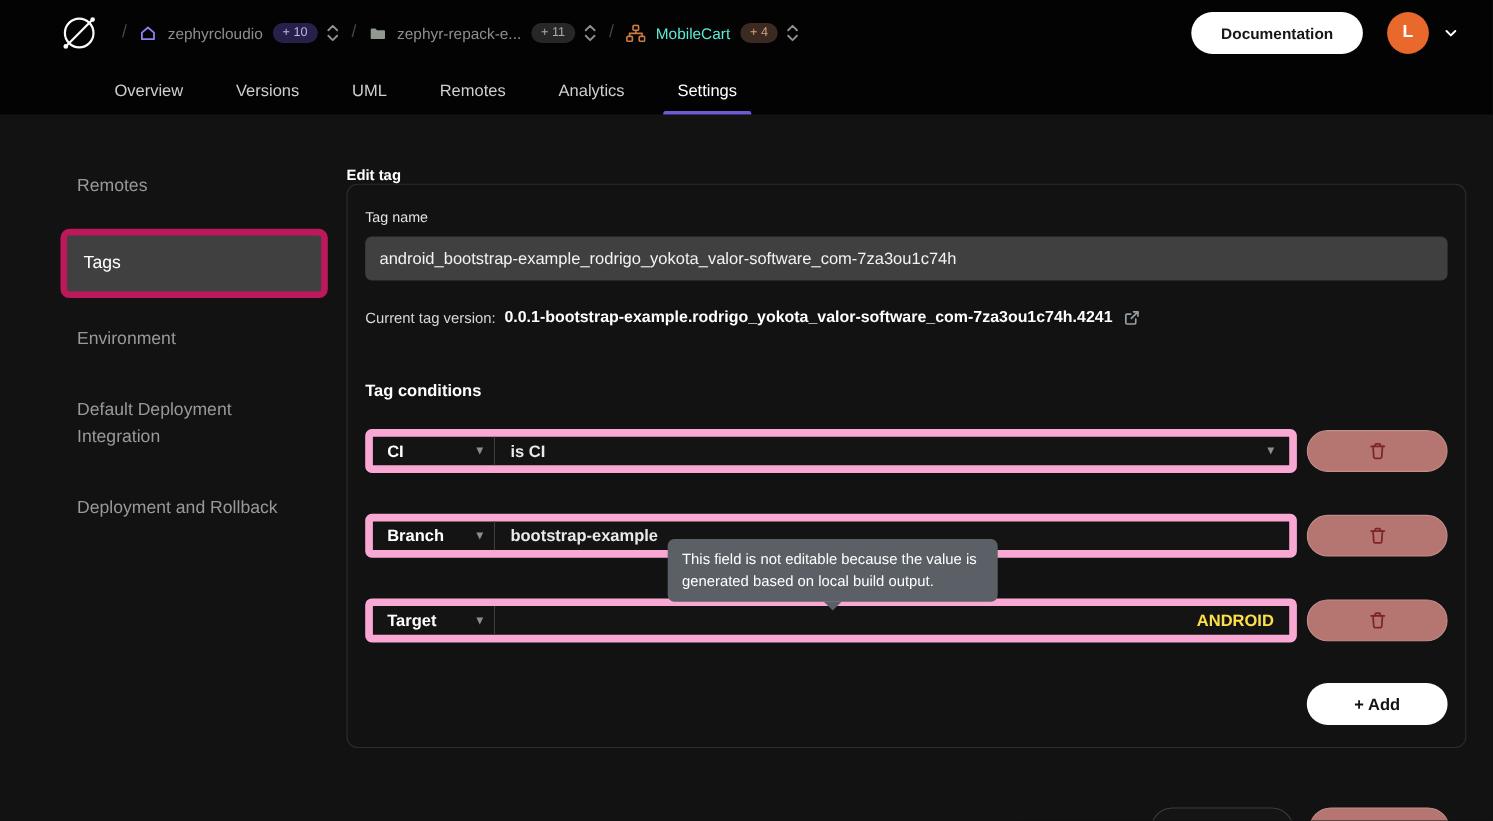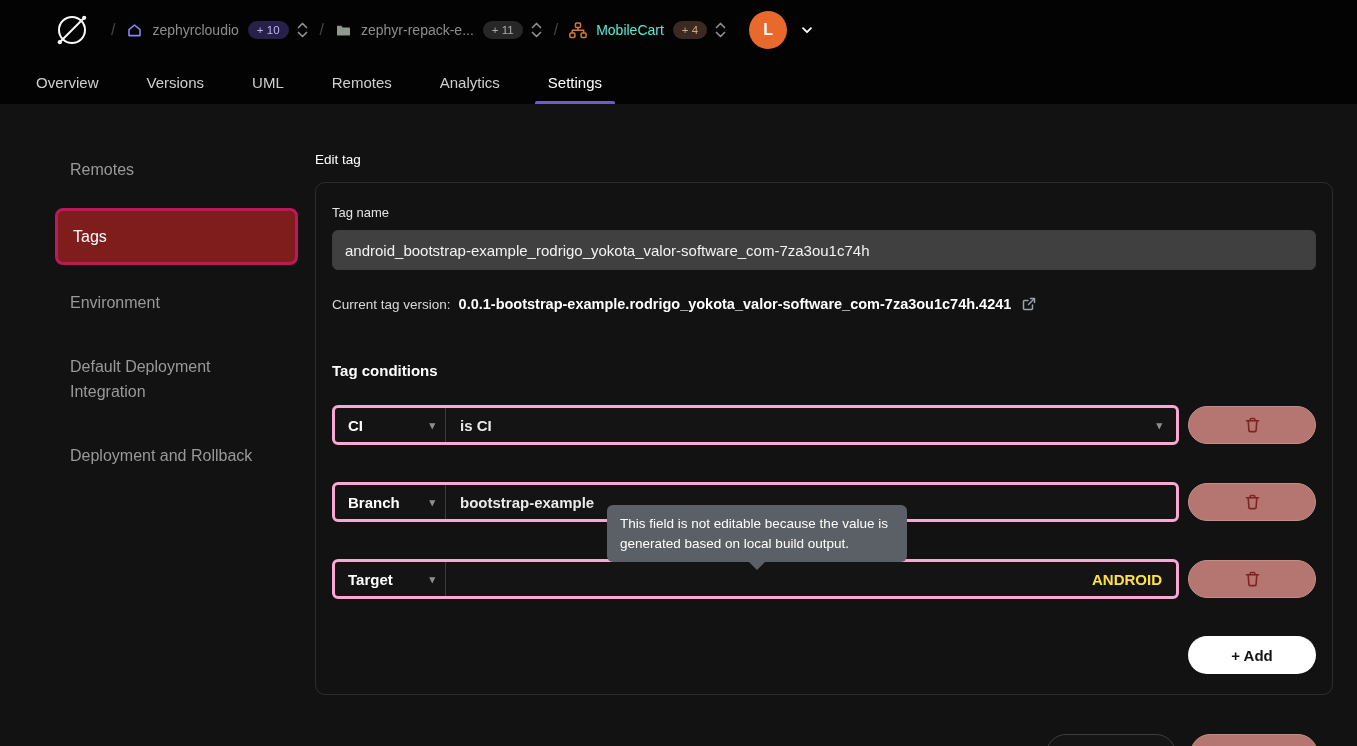--- a/index.html
+++ b/index.html
@@ -21,48 +21,48 @@
   .badge-gray   { background:#272727; color:#ababab; }
   .badge-rust   { background:#3b2a22; color:#d8a378; }
   .switcher { margin-left:7px; display:flex; align-items:center; cursor:pointer; }
   .doc-btn { margin-left:auto; background:#ffffff; color:#161616; font-weight:bold;
     font-size:14px; padding:11px 27px; border-radius:21px; cursor:pointer; white-space:nowrap; }
   .avatar { width:38px; height:38px; border-radius:50%; background:#e9682c; color:#fff;
     font-weight:bold; font-size:16px; display:flex; align-items:center; justify-content:center;
     margin-left:22px; cursor:pointer; }
   .hdr-chev { margin-left:12px; display:flex; align-items:center; cursor:pointer; }
   
-  .tabs { display:flex; align-items:stretch; height:44px; padding-left:31px; gap:38px; }
+  .tabs { display:flex; align-items:stretch; height:44px; padding-left:99px; gap:38px; }
   .tab { font-size:15px; color:#cfcfcf; display:flex; align-items:center; position:relative;
     padding:0 5px; cursor:pointer; }
   .tab.active { color:#ffffff; }
   .tab.active::after { content:""; position:absolute; left:-8px; right:-8px; bottom:0;
     height:3px; background:#6e5bd4; border-radius:2px 2px 0 0; }
   
   .main { display:flex; height:642px; }
   .sidebar { width:315px; flex-shrink:0; padding:40px 17px 0 55px; }
   .side-item { font-size:16px; color:#999999; padding:13px 15px; margin-bottom:12px;
     border-radius:8px; line-height:1.6; cursor:pointer; }
-  .side-item.active { border:3px solid #be185d; background:#7f1d1d; color:#ffffff; }
+  .side-item.active { border:6px solid #be185d; background:#404040; color:#ffffff; }
   .content { flex:1; padding:48px 24px 0 0; }
-  .page-title { font-size:13.5px; font-weight:normal; color:#ffffff; margin-bottom:15px; }
+  .page-title { font-size:13.5px; font-weight:bold; color:#ffffff; }
   
   .card { border:1px solid #2d2d2d; border-radius:10px; padding:18px 16px 20px; position:relative; }
   .field-label { font-size:13px; color:#e3e3e3; margin:4px 0 10px; }
   .text-input { width:100%; height:40px; background:#404040; border:1px solid #3d3d3d;
     border-radius:6px; color:#f3f3f3; font-size:15px; padding:0 12px;
     font-family:"Liberation Sans", sans-serif; outline:none; }
   .version-row { display:flex; align-items:center; gap:8px; margin-top:26px;
     font-size:13.5px; color:#d8d8d8; }
   .version-value { font-size:14.5px; font-weight:bold; color:#ffffff; }
   .ext-link { display:flex; align-items:center; cursor:pointer; margin-left:2px; }
   .cond-title { font-size:15px; font-weight:bold; color:#ffffff; margin-top:50px; }
   .cond-row { display:flex; align-items:center; margin-top:37px; }
   .cond-row.first { margin-top:26px; }
-  .cond-field { flex:1; display:flex; height:40px; border:3px solid #f9a8d4; border-radius:6px;
+  .cond-field { flex:1; display:flex; height:40px; border:7px solid #f9a8d4; border-radius:6px;
     background:#141414; }
   .cond-type { width:111px; flex-shrink:0; display:flex; align-items:center;
     justify-content:space-between; padding:0 10px 0 13px; border-right:1px solid #3d3d3d;
     font-weight:bold; font-size:15px; color:#ffffff; cursor:pointer; }
   .cond-value { flex:1; display:flex; align-items:center; justify-content:space-between;
     padding:0 14px; font-size:15px; color:#eaeaea;font-weight:bold; }
   .cond-value.disabled { color:#fde047;justify-content:flex-end; }
   .chev { color:#8e8e8e; font-size:11px; line-height:1; }
   .del-btn { width:128px; height:38px; margin-left:9px; flex-shrink:0; border-radius:19px;
     background:#b57672; border:1px solid #c28d88; display:flex; align-items:center;
@@ -150,20 +150,21 @@
         <span class="crumb-label bright">MobileCart</span>
         <span class="badge badge-rust">+ 4</span>
       </span>
       <span class="switcher">
         <svg width="13" height="18" viewBox="0 0 13 18" fill="none" stroke="#8f8f8f" stroke-width="1.7" stroke-linecap="round" stroke-linejoin="round">
           <path d="M2.5 6.5 L6.5 2.5 L10.5 6.5"></path>
             <path d="M2.5 11.5 L6.5 15.5 L10.5 11.5"></path>
         </svg>
       </span>
 
+      <span class="doc-btn">Documentation</span>
       <span class="avatar">L</span>
       <span class="hdr-chev">
         <svg width="16" height="16" viewBox="0 0 16 16" fill="none" stroke="#ffffff" stroke-width="1.8" stroke-linecap="round" stroke-linejoin="round">
           <path d="M4 6.2 L8 10.2 L12 6.2"></path>
         </svg>
       </span>
     </div>
 
     <nav class="tabs">
       <span class="tab">Overview</span>

